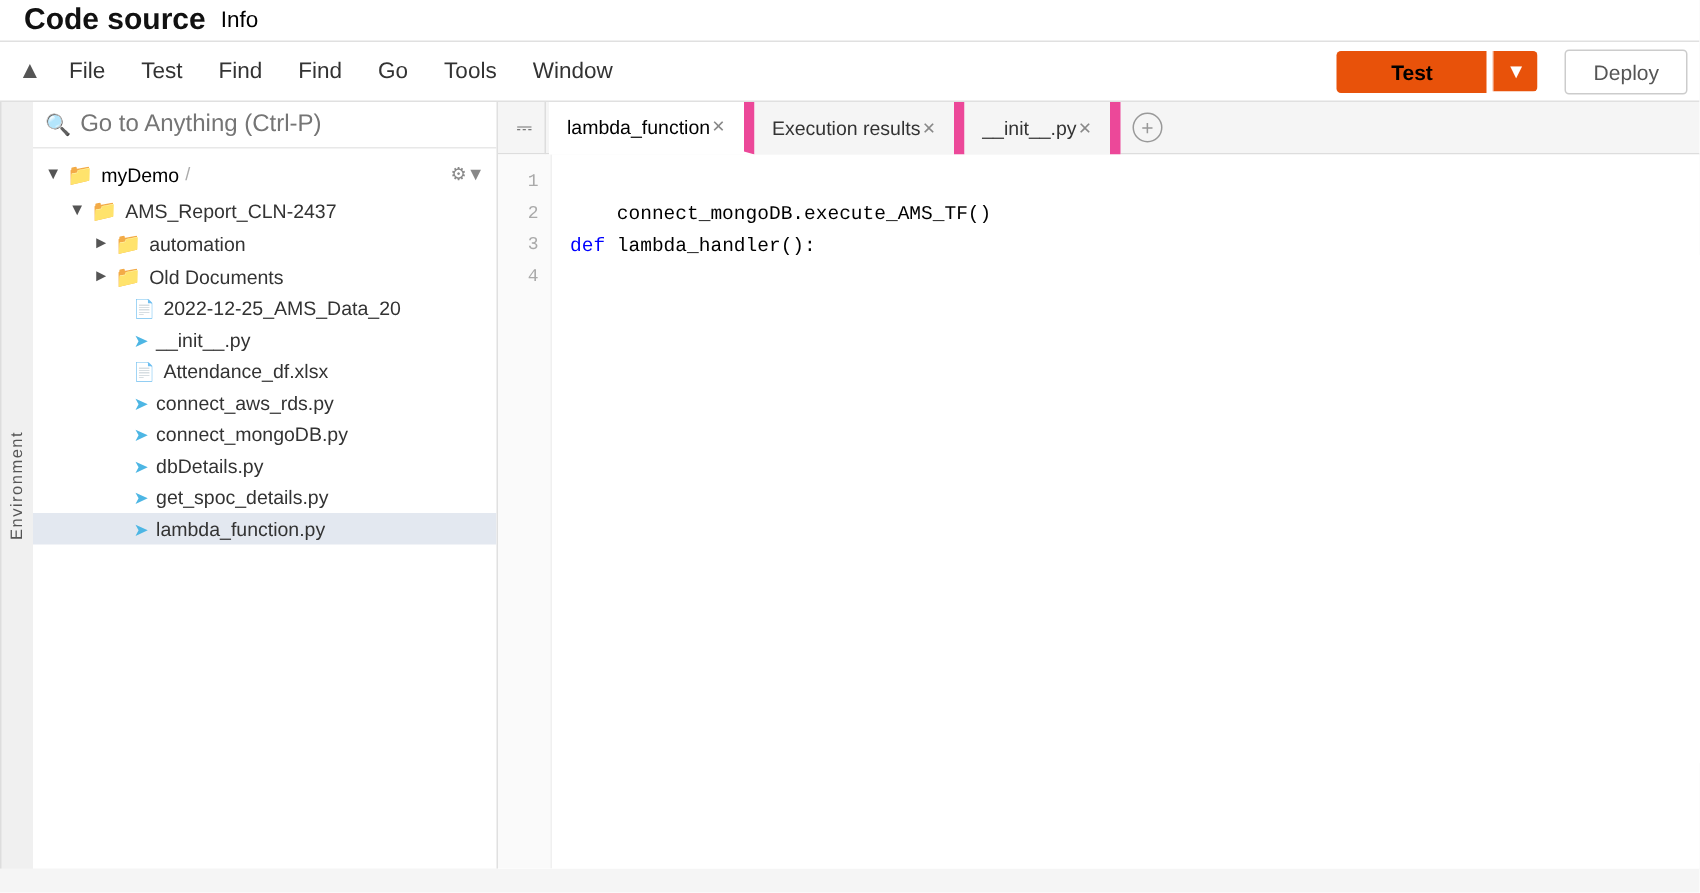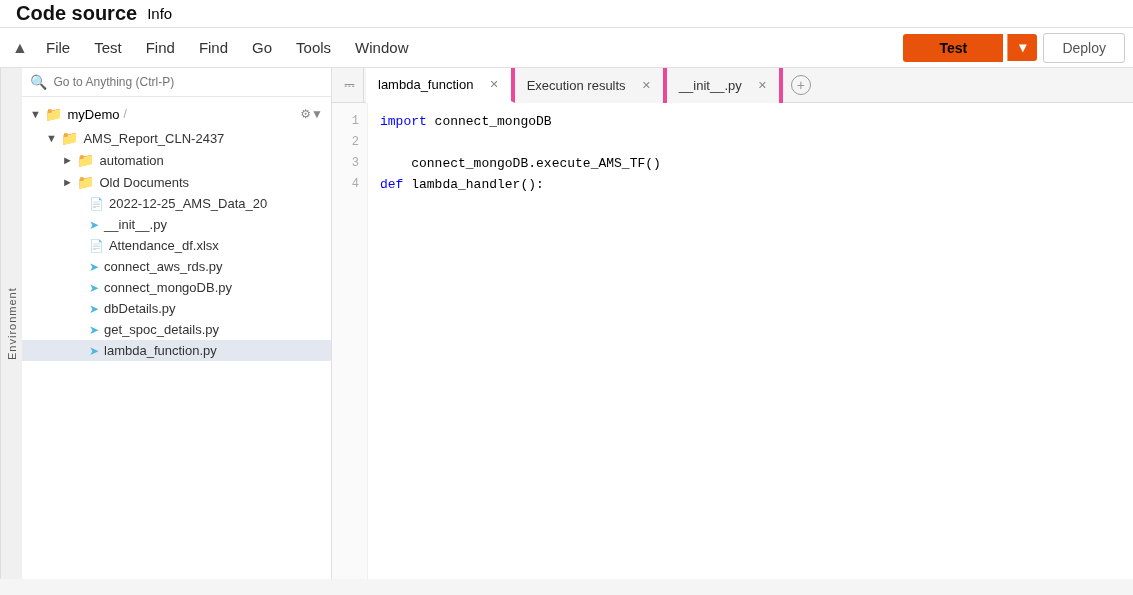--- a/index.html
+++ b/index.html
@@ -24,21 +24,21 @@
     .btn-test {
       background: #E8520A; color: #000000; border: none; padding: 6px 36px;
       font-size: 14px; font-weight: 600; cursor: pointer; border-radius: 3px 0 0 3px;
     }
     .btn-test-arrow {
       background: #E8520A; color: #fff; border: none; border-left: 1px solid rgba(255,255,255,0.4);
       padding: 6px 8px; cursor: pointer; border-radius: 0 3px 3px 0;
     }
     .btn-deploy {
       background: #fff; color: #555; border: 1px solid #ccc; padding: 6px 18px;
-      font-size: 14px; cursor: pointer; border-radius: 3px; margin-left: 2px;
+      font-size: 14px; cursor: pointer; border-radius: 3px; margin-left: 14px;
     }
 
     
     .main-layout { display: flex; height: calc(595px - 84px); }
 
     
     .env-sidebar {
       width: 22px; background: #f0f0f0; border-right: 1px solid #ddd;
       display: flex; align-items: center; justify-content: center;
       writing-mode: vertical-rl; transform: rotate(180deg);
@@ -49,21 +49,21 @@
     .file-tree-panel {
       width: 310px; background: #fff; border-right: 1px solid #e0e0e0;
       display: flex; flex-direction: column;
     }
     .search-bar {
       display: flex; align-items: center; padding: 6px 8px; border-bottom: 1px solid #e8e8e8;
       gap: 6px;
     }
     .search-icon { color: #888; font-size: 14px; }
     .search-input {
-      border: none; outline: none; font-size: 12px; color: #aaa; width: 100%;
+      border: none; outline: none; font-size: 16px; color: #aaa; width: 100%;
       background: transparent;
     }
     .file-tree { flex: 1; overflow-y: auto; padding: 4px 0; font-size: 13px; }
 
     
     .tree-row {
       display: flex; align-items: center; padding: 3px 8px; cursor: pointer;
       color: #333; white-space: nowrap; overflow: hidden;
     }
     .tree-row.selected { background: #e3e8f0; }
@@ -79,22 +79,22 @@
     .editor-panel { flex: 1; display: flex; flex-direction: column; background: #fff; }
 
     
     .tab-bar {
       display: flex; align-items: center; border-bottom: 1px solid #ddd;
       background: #f5f5f5; height: 35px; padding-left: 4px;
     }
     .tab-copy-icon { width: 28px; height: 35px; display: flex; align-items: center; justify-content: center; color: #777; font-size: 13px; border-right: 1px solid #ddd; margin-right: 2px; }
     .tab {
       display: flex; align-items: center; padding: 0 12px; height: 35px;
-      font-size: 13px; color: #333; cursor: pointer; border-right: 4px solid #ec4899;
-      background: #f5f5f5; gap: 16px;
+      font-size: 13px; color: #333; cursor: pointer; border-right: 7px solid #ec4899;
+      background: #f5f5f5; gap: 1px;
     }
     .tab.active { background: #fff; border-bottom: 2px solid #fff; color: #000; font-weight: 500; }
     .tab-close { font-size: 11px; color: #888; cursor: pointer; }
     .tab-add { width: 28px; height: 35px; display: flex; align-items: center; justify-content: center; color: #999; font-size: 18px; cursor: pointer; margin-left: 4px; }
     .tab-add-circle { width: 20px; height: 20px; border: 1.5px solid #999; border-radius: 50%; display: flex; align-items: center; justify-content: center; font-size: 14px; color: #999; }
 
     
     .code-editor { flex: 1; display: flex; overflow: hidden; font-family: 'Consolas', 'Courier New', monospace; font-size: 13px; background: #fff; }
     .line-numbers { width: 36px; padding: 8px 0; text-align: right; color: #aaa; font-size: 12px; border-right: 1px solid #f0f0f0; background: #fafafa; }
     .line-number { padding: 0 8px 0 0; line-height: 21px; }
@@ -243,21 +243,20 @@
     </div>
 
     <div class="code-editor">
       <div class="line-numbers">
         <div class="line-number">1</div>
         <div class="line-number">2</div>
         <div class="line-number">3</div>
         <div class="line-number">4</div>
       </div>
       <div class="code-content">
-        <div class="code-line"><span class="import-kw">import</span> connect_mongoDB</div>
         <div class="code-line">&nbsp;</div>
         <div class="code-line">    connect_mongoDB.execute_AMS_TF()</div>
         <div class="code-line"><span class="def-kw">def</span> lambda_handler():</div>
       </div>
     </div>
 
   </div>
 </div>
 
 </body></html>

